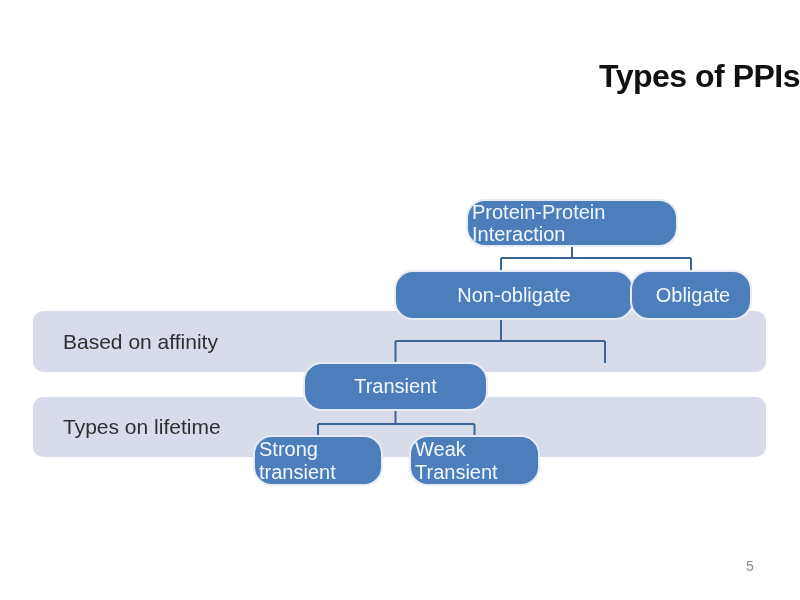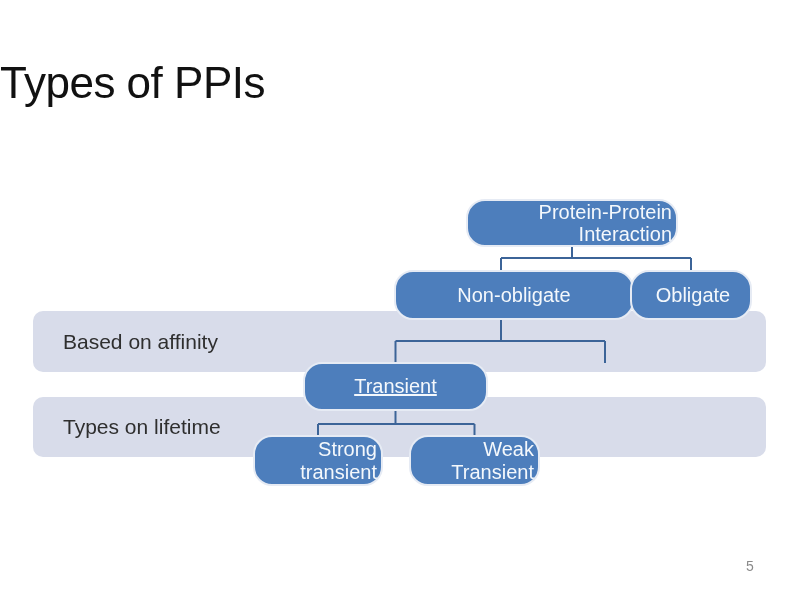--- a/index.html
+++ b/index.html
@@ -15,23 +15,23 @@
     position:relative;
     width:800px;height:600px;
     background:#ffffff;
     overflow:hidden;
     font-family:"Liberation Sans", sans-serif;
   }
   .slide-title{
     position:absolute;
     left:0;right:0;top:58px;
     margin:0;
-    text-align:left;
-    font-size:44px;
-    font-weight:400;
+    text-align:right;
+    font-size:32px;
+    font-weight:700;
     letter-spacing:-0.5px;
     color:#111111;
   }
   .band{
     position:absolute;
     left:33px;
     width:733px;
     background:var(--band-fill);
     border-radius:10px;
     display:flex;
@@ -57,30 +57,30 @@
   }
   .node{
     position:absolute;
     background:var(--node-fill);
     border:2px solid var(--node-border);
     border-radius:19px;
     box-sizing:border-box;
     display:flex;
     align-items:center;
     justify-content:center;
-    text-align:right;
+    text-align:left;
     color:var(--node-text);
     font-size:20px;
     line-height:1.12;
     padding:2px 4px;
   }
   .node-root{left:466px;top:199px;width:212px;height:48px;}
   .node-non-obligate{left:394px;top:270px;width:240px;height:50px;}
   .node-obligate{left:630px;top:270px;width:122px;height:50px;padding-left:8px;}
-  .node-transient{left:303px;top:362px;width:185px;height:49px;text-decoration:underline;}
+  .node-transient{left:303px;top:362px;width:185px;height:49px;}
   .node-permanent{left:513px;top:362px;width:184px;height:49px;}
   .node-strong-transient{left:253px;top:435px;width:130px;height:51px;}
   .node-weak-transient{left:409px;top:435px;width:131px;height:51px;}
   .page-number{
     position:absolute;
     left:738px;top:558px;
     width:24px;
     text-align:center;
     font-size:14px;
     color:#8a8a8a;

